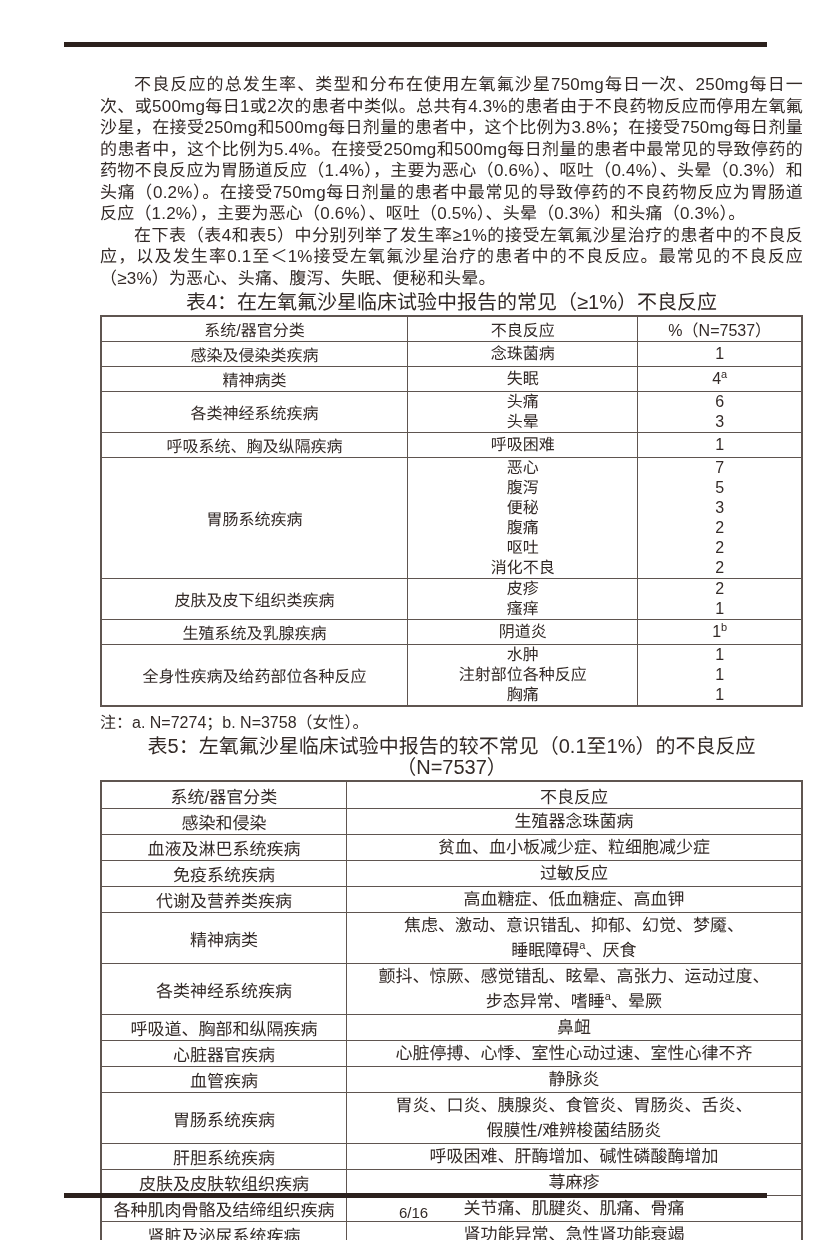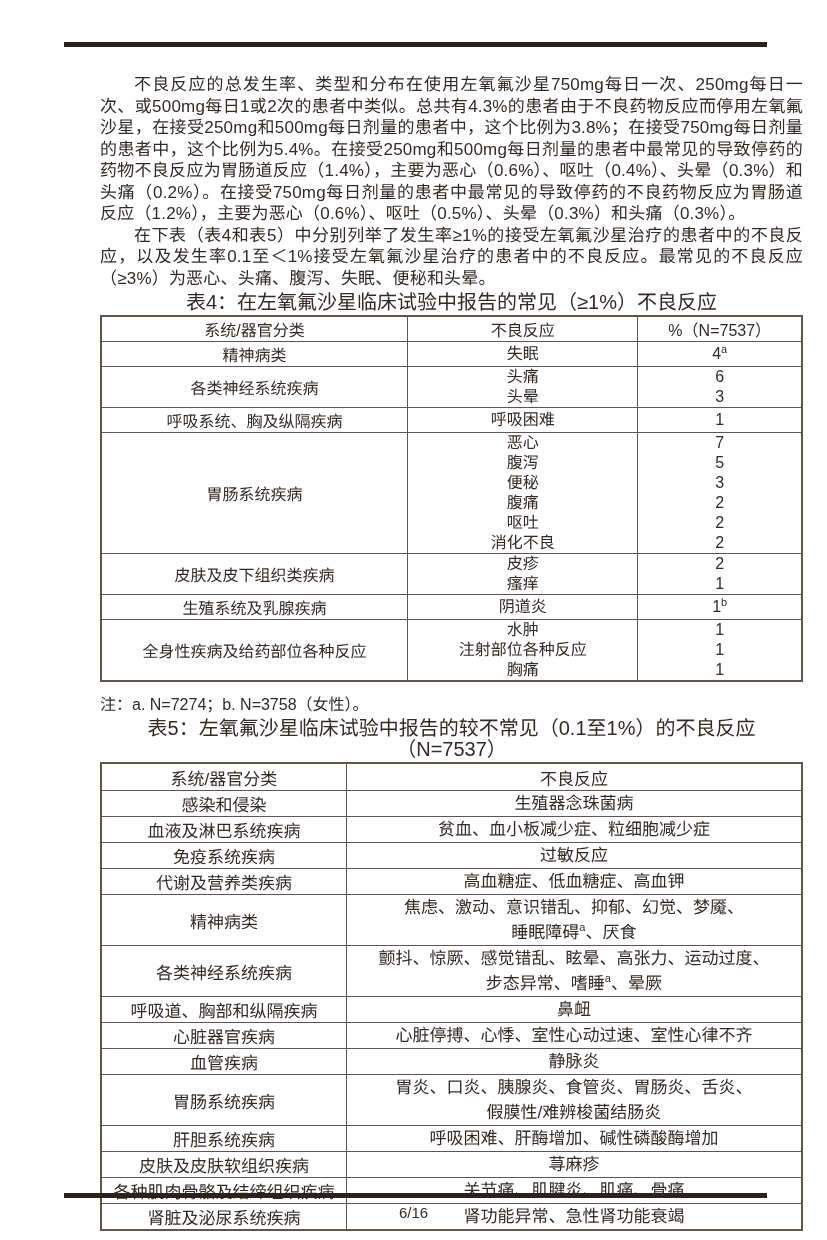--- a/index.html
+++ b/index.html
@@ -16,21 +16,21 @@
   table{width:100%;border-collapse:collapse;table-layout:fixed;}
   .t4{font-size:16px;border:2px solid #5f5550;}
   .t4 th,.t4 td{border:1px solid #5f5550;padding:0;text-align:center;vertical-align:middle;}
   .t4 th{height:22px;font-weight:normal;}
   .t4 .line{height:20px;line-height:20px;}
   .t5{font-size:17px;border:2px solid #5f5550;margin-top:2px;}
   .t5 th,.t5 td{border:1px solid #5f5550;padding:0;text-align:center;vertical-align:middle;}
   .t5 th{height:26px;font-weight:normal;}
   .t5 .line{height:25px;line-height:25px;}
   sup{font-size:11px;line-height:0;}
-  .note{font-size:16px;line-height:21px;margin:12px 0 2px 0;text-align:left;}
+  .note{font-size:16px;line-height:21px;margin:5px 0 2px 0;text-align:left;}
   .footer{position:absolute;top:1204px;left:0;width:100%;text-align:center;
           font-size:15px;color:#332a27;}
 </style>
 </head>
 <body>
 
 <div class="page">
   <div class="rule rule-top"></div>
 
   <div class="content">
@@ -47,20 +47,29 @@
         </colgroup>
       <thead>
         <tr>
           <th>系统/器官分类</th>
           <th>不良反应</th>
           <th>%（N=7537）</th>
         </tr>
       </thead>
       <tbody>
         <tr>
+          <td>感染及侵染类疾病</td>
+          <td>
+              <div class="line"><span>念珠菌病</span></div>
+            </td>
+          <td>
+              <div class="line"><span>1</span></div>
+            </td>
+        </tr>
+        <tr>
           <td>精神病类</td>
           <td>
               <div class="line"><span>失眠</span></div>
             </td>
           <td>
               <div class="line"><span>4</span><sup>a</sup></div>
             </td>
         </tr>
         <tr>
           <td>各类神经系统疾病</td>

